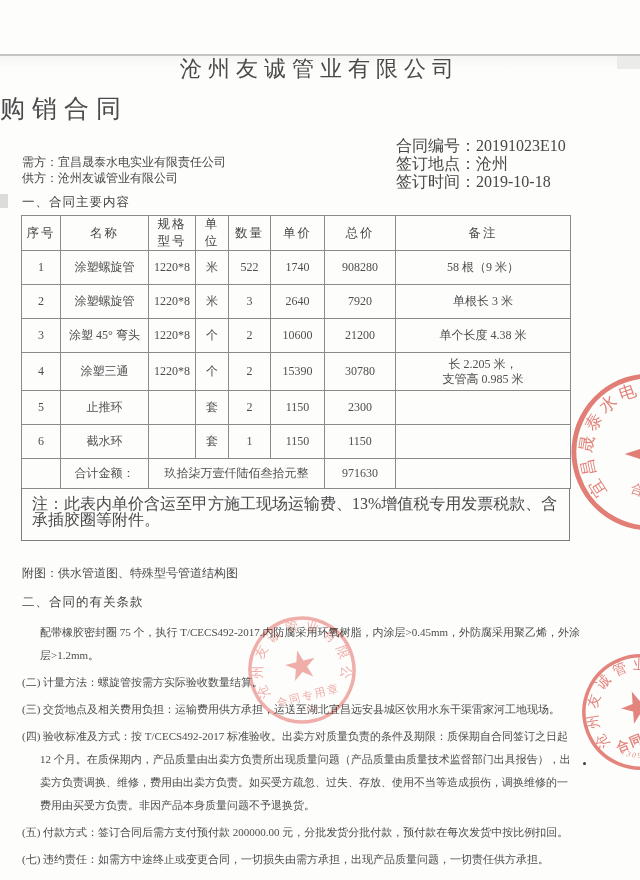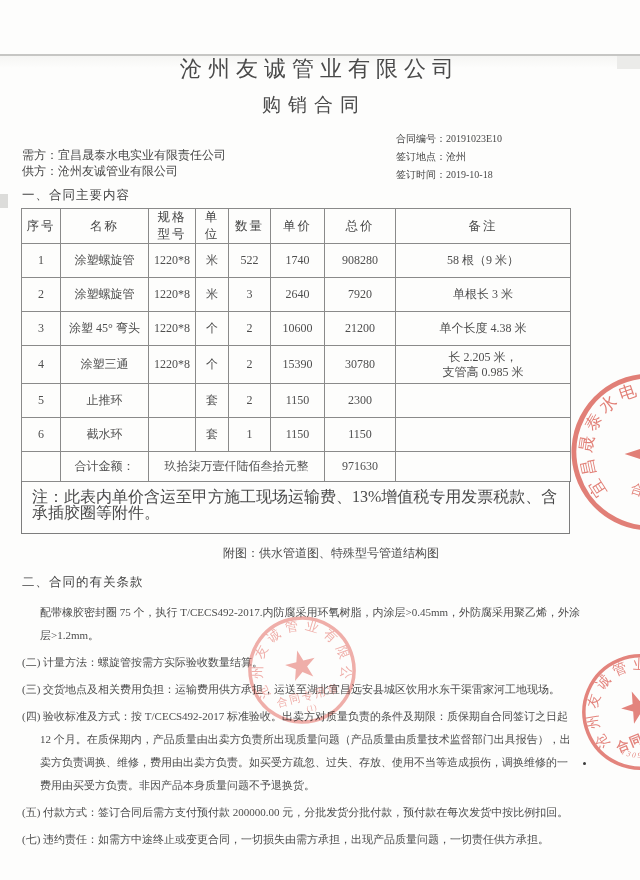--- a/index.html
+++ b/index.html
@@ -6,45 +6,45 @@
   body{width:640px;height:880px;overflow:hidden;background:#fdfdfc;
        font-family:"Liberation Serif","DejaVu Serif",serif;color:#474747;}
   .page{position:relative;width:640px;height:880px;background:
         linear-gradient(180deg,#f4f4f2 0,#fdfdfc 14px),#fdfdfc;}
   .scan-top{position:absolute;top:0;left:0;width:640px;height:2px;background:#c6c6c4;}
   .scan-corner-tr{position:absolute;top:2px;left:617px;width:23px;height:13px;background:#ebebe9;}
   .scan-edge-left{position:absolute;top:140px;left:0;width:8px;height:14px;background:#dcdcda;}
   .ink-dot{position:absolute;left:583px;top:708px;width:3px;height:3px;border-radius:50%;background:#3c3c3c;}
 
   .title{margin:54px 0 0 0;text-align:center;font-size:22px;letter-spacing:6px;color:#4a4a4a;}
-  .subtitle{margin:8px 12px 0 0;text-align:center;font-size:19px;letter-spacing:7px;color:#4a4a4a;}
+  .subtitle{margin:8px 12px 0 0;text-align:left;font-size:25px;letter-spacing:7px;color:#4a4a4a;}
 
   .info-row{display:flex;margin:12px 22px 0 22px;}
   .parties{width:372px;font-size:12px;}
   .party-line{line-height:16px;}
   .party-line.buyer{margin-top:17px;}
-  .meta{margin-left:auto;width:222px;font-size:10px;}
+  .meta{margin-left:auto;width:222px;font-size:16px;}
   .meta-line{line-height:18px;}
 
   .sec-heading{margin:3px 0 0 22px;font-size:12.5px;color:#424242;letter-spacing:1px;}
 
   table.main{border-collapse:collapse;margin:4px 0 0 21px;table-layout:fixed;width:549px;font-size:12px;color:#4e4e4e;}
   table.main th,table.main td{border:1px solid #8a8a8a;text-align:center;vertical-align:middle;
         padding:0 2px;font-weight:normal;overflow:hidden;}
   table.main thead tr{height:32px;}
   table.main thead th{font-size:12.5px;letter-spacing:2px;color:#474747;}
   table.main tbody tr{height:34px;}
   table.main tbody tr.tall{height:38px;}
   table.main tbody td div{line-height:15px;}
   table.main tfoot tr{height:30px;}
 
   .note-box{width:527px;margin:-1px 0 0 21px;border:1px solid #7d7d7d;border-top:none;
         padding:8px 10px 12px 10px;font-size:16px;color:#4a4a4a;line-height:16px;}
 
-  .attachment{margin:11px 0 0 22px;font-size:12px;color:#4a4a4a;text-align:center;}
+  .attachment{margin:24px 0 0 22px;font-size:12px;color:#4a4a4a;}
   .sec2-heading{margin:12px 0 0 22px;font-size:12.5px;color:#424242;letter-spacing:1px;}
 
   .clauses{margin:10px 0 0 22px;font-size:11px;color:#4c4c4c;}
   .clause{margin-bottom:4px;}
   .tline{line-height:23px;white-space:nowrap;}
   .tline.cont{padding-left:18px;}
 
   .seal{position:absolute;mix-blend-mode:multiply;pointer-events:none;}
   #seal-buyer{left:550px;top:298px;opacity:.72;}
   #seal-supplier-mid{left:232px;top:546px;opacity:.48;}

